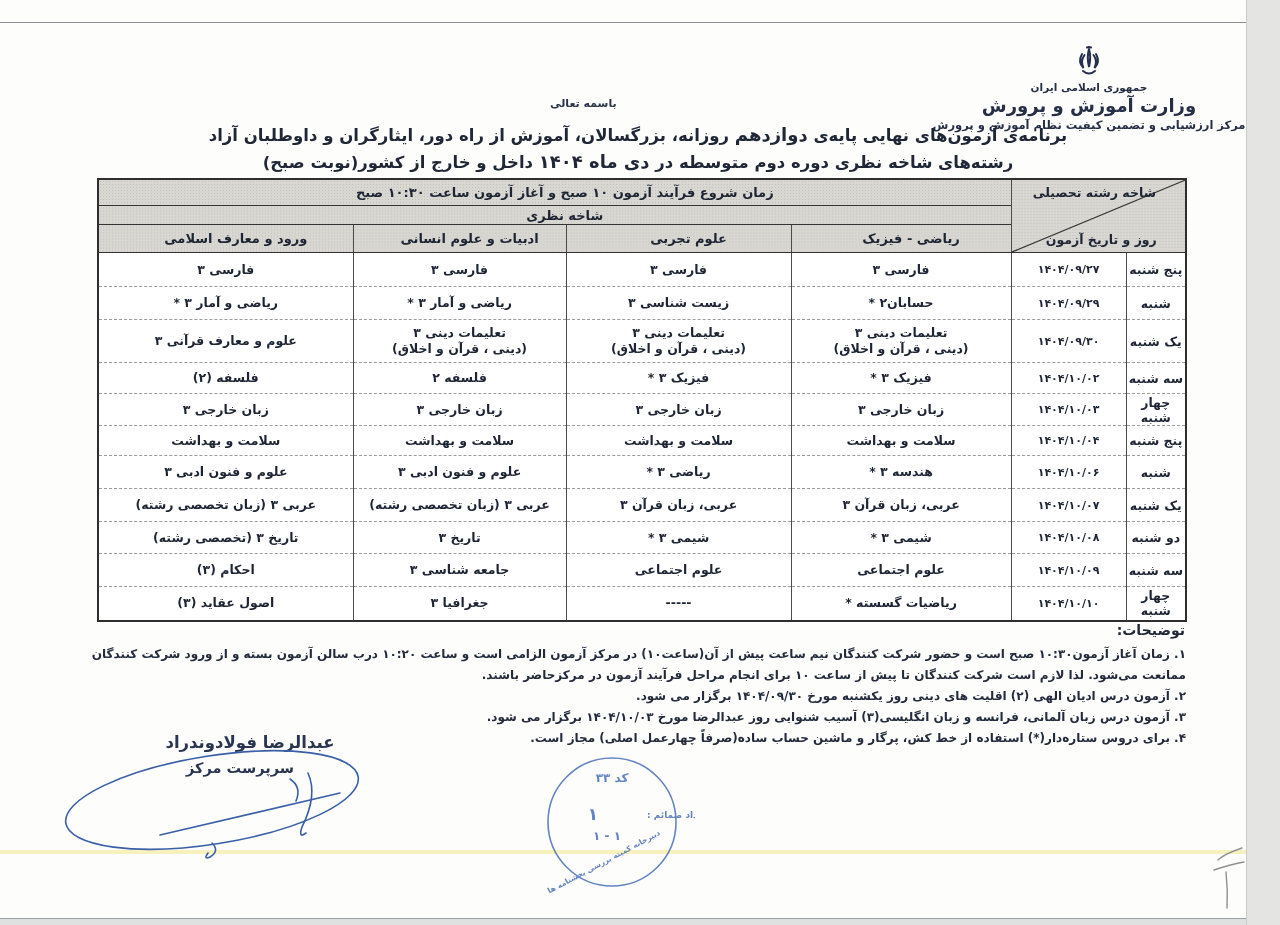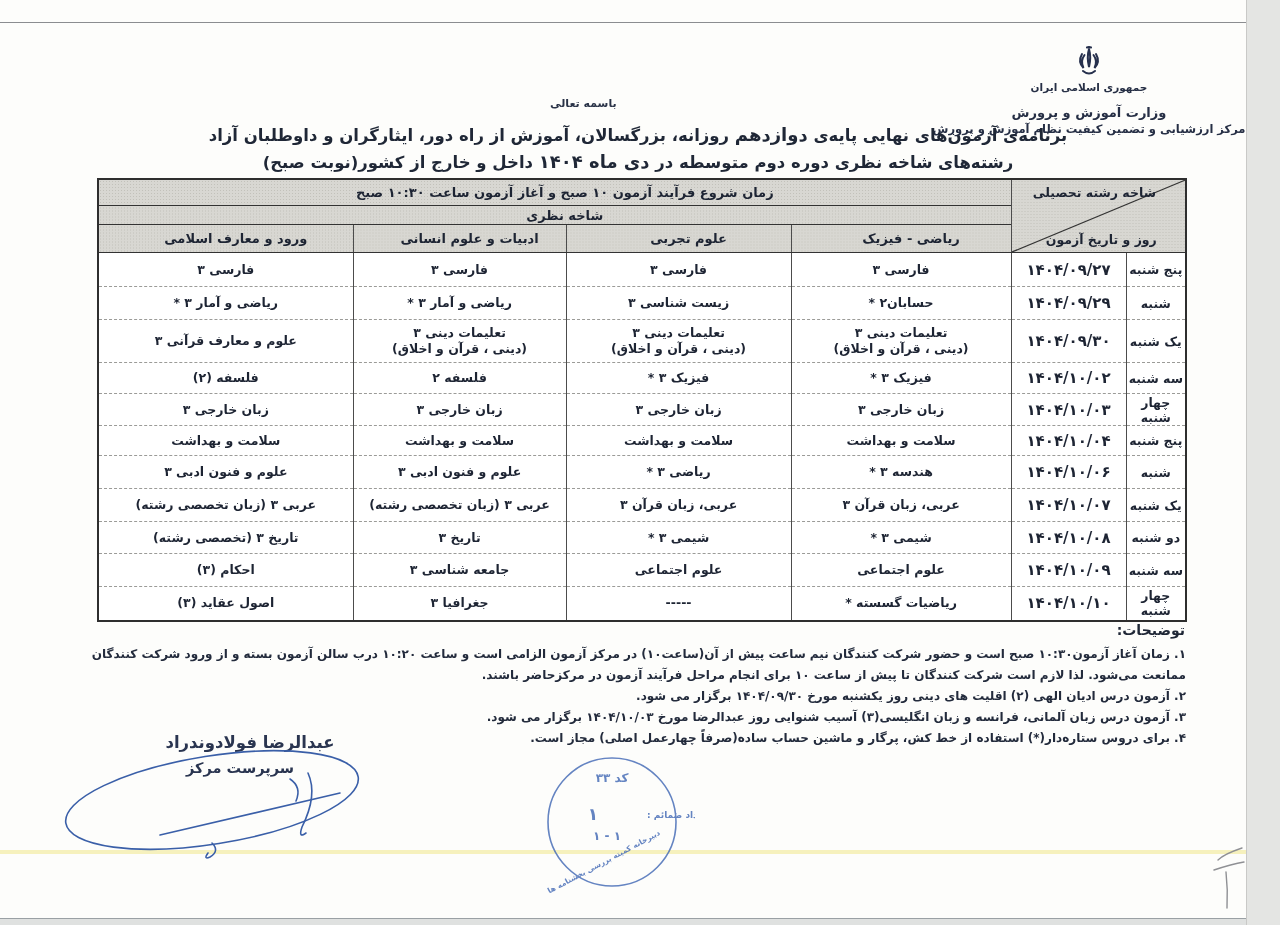--- a/index.html
+++ b/index.html
@@ -10,38 +10,38 @@
   .page { position:absolute; left:0; top:0; width:1246px; height:918px; background:#fdfdfb; }
   .side-strip { position:absolute; right:0; top:0; width:34px; height:925px; background:#e4e5e3; border-left:1px solid #c9c9c7; }
   .bottom-strip { position:absolute; left:0; top:918px; width:1246px; height:7px; background:#dfe1e0; border-top:1px solid #9aa0a4; }
   .top-hairline { position:absolute; left:0; top:22px; width:1246px; height:1px; background:#8b8d90; }
   .yellow-line { position:absolute; left:0; top:850px; width:1246px; height:4px; background:#f4eeb2; opacity:.85; }
 
   
   .ministry { position:absolute; left:930px; top:46px; width:318px; text-align:center; color:#262f45; }
   .emblem { display:block; margin:0 auto 3px auto; }
   .ministry .l1 { font-size:10.5px; font-weight:600; }
-  .ministry .l2 { font-size:13px; font-weight:700; margin-top:12px; }
+  .ministry .l2 { font-size:18px; font-weight:700; margin-top:2px; }
   .ministry .l3 { font-size:11.5px; font-weight:700; margin-top:2px; }
 
   .basmala { position:absolute; left:550px; top:97px; width:140px; text-align:left; font-size:11px; font-weight:600; color:#2a3347; }
 
   .title-wrap { position:absolute; left:88px; top:122px; width:1100px; text-align:center; direction:rtl; color:#1f2736; }
   .title-line { font-size:16.5px; font-weight:700; line-height:26px; }
   .title-line .hv { font-size:18px; font-weight:800; }
 
   
   table.exam { position:absolute; left:97px; top:178px; width:1088px; border-collapse:collapse; direction:rtl; table-layout:fixed; background:#fff; border:2px solid #2e2e2e; }
   table.exam th, table.exam td { border-left:1px solid #4c4c4c; border-right:1px solid #4c4c4c; text-align:center; vertical-align:middle; color:#1d2433; }
   table.exam thead th { background:#d8d7d2; background-image:radial-gradient(#c2c1ba 0.5px, rgba(0,0,0,0) 0.6px); background-size:3px 3px; border-bottom:1px solid #333; font-weight:800;padding-left:20px; }
   .time-th { font-size:13px; }
   .branch-th { font-size:13px;margin-left:13px; }
   .col-th { font-size:13px; }
   td.day-cell { font-size:12.5px; font-weight:800; }
-  td.date-cell { font-size:15px; font-weight:800; letter-spacing:.5px; }
+  td.date-cell { font-size:11px; font-weight:800; letter-spacing:.5px; }
   td.subj-cell { font-size:12.5px; font-weight:700; white-space:pre-line; line-height:16px; }
   table.exam tbody td { border-top:1px dashed #9b9b98; }
   table.exam tbody tr:first-child td { border-top:1px solid #333; }
 
   
   .corner { position:relative; width:100%; height:72px; }
   .corner svg { position:absolute; inset:0; }
   .corner .c-top { position:absolute; top:5px; left:0; right:8px; font-size:12.5px; font-weight:800; text-align:center; }
   .corner .c-bottom { position:absolute; bottom:5px; left:6px; right:0; font-size:12.5px; font-weight:800; text-align:center; }
 

